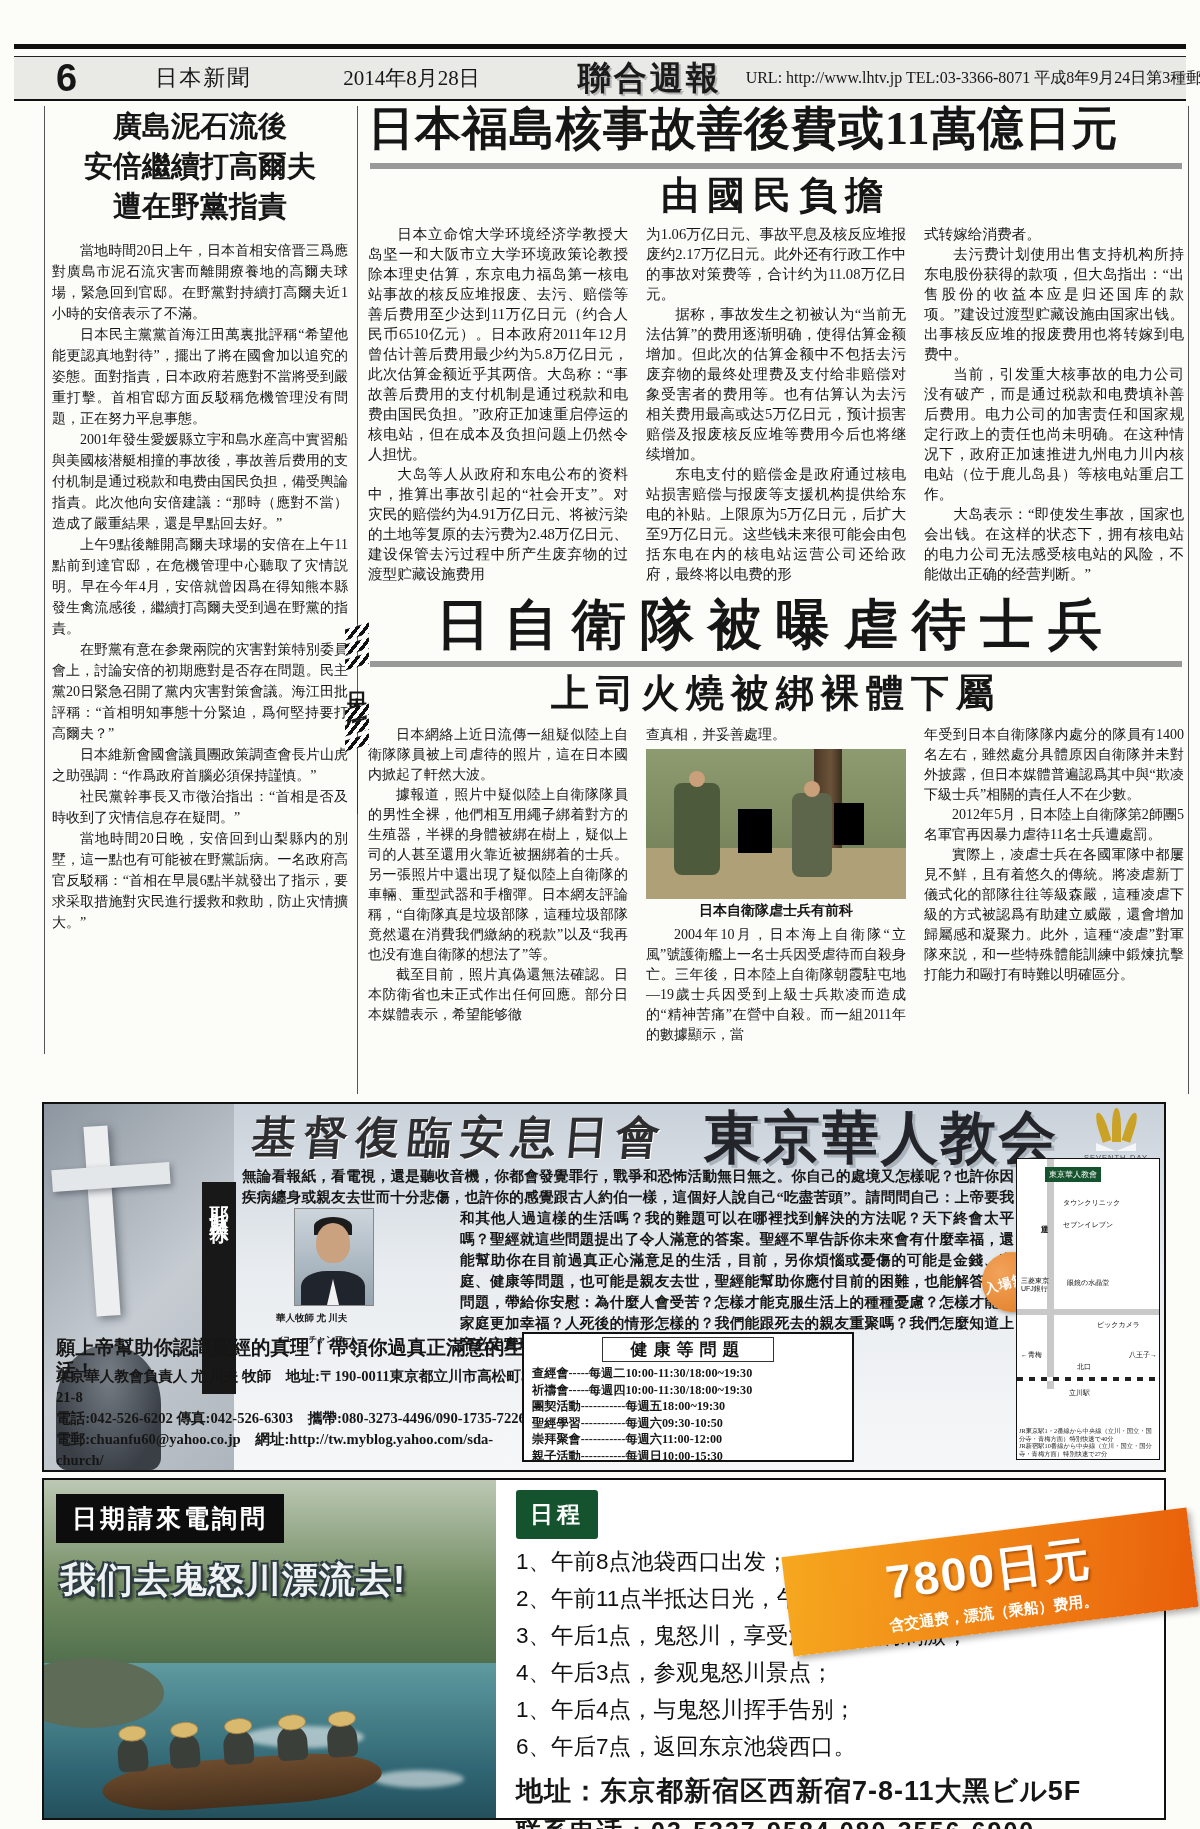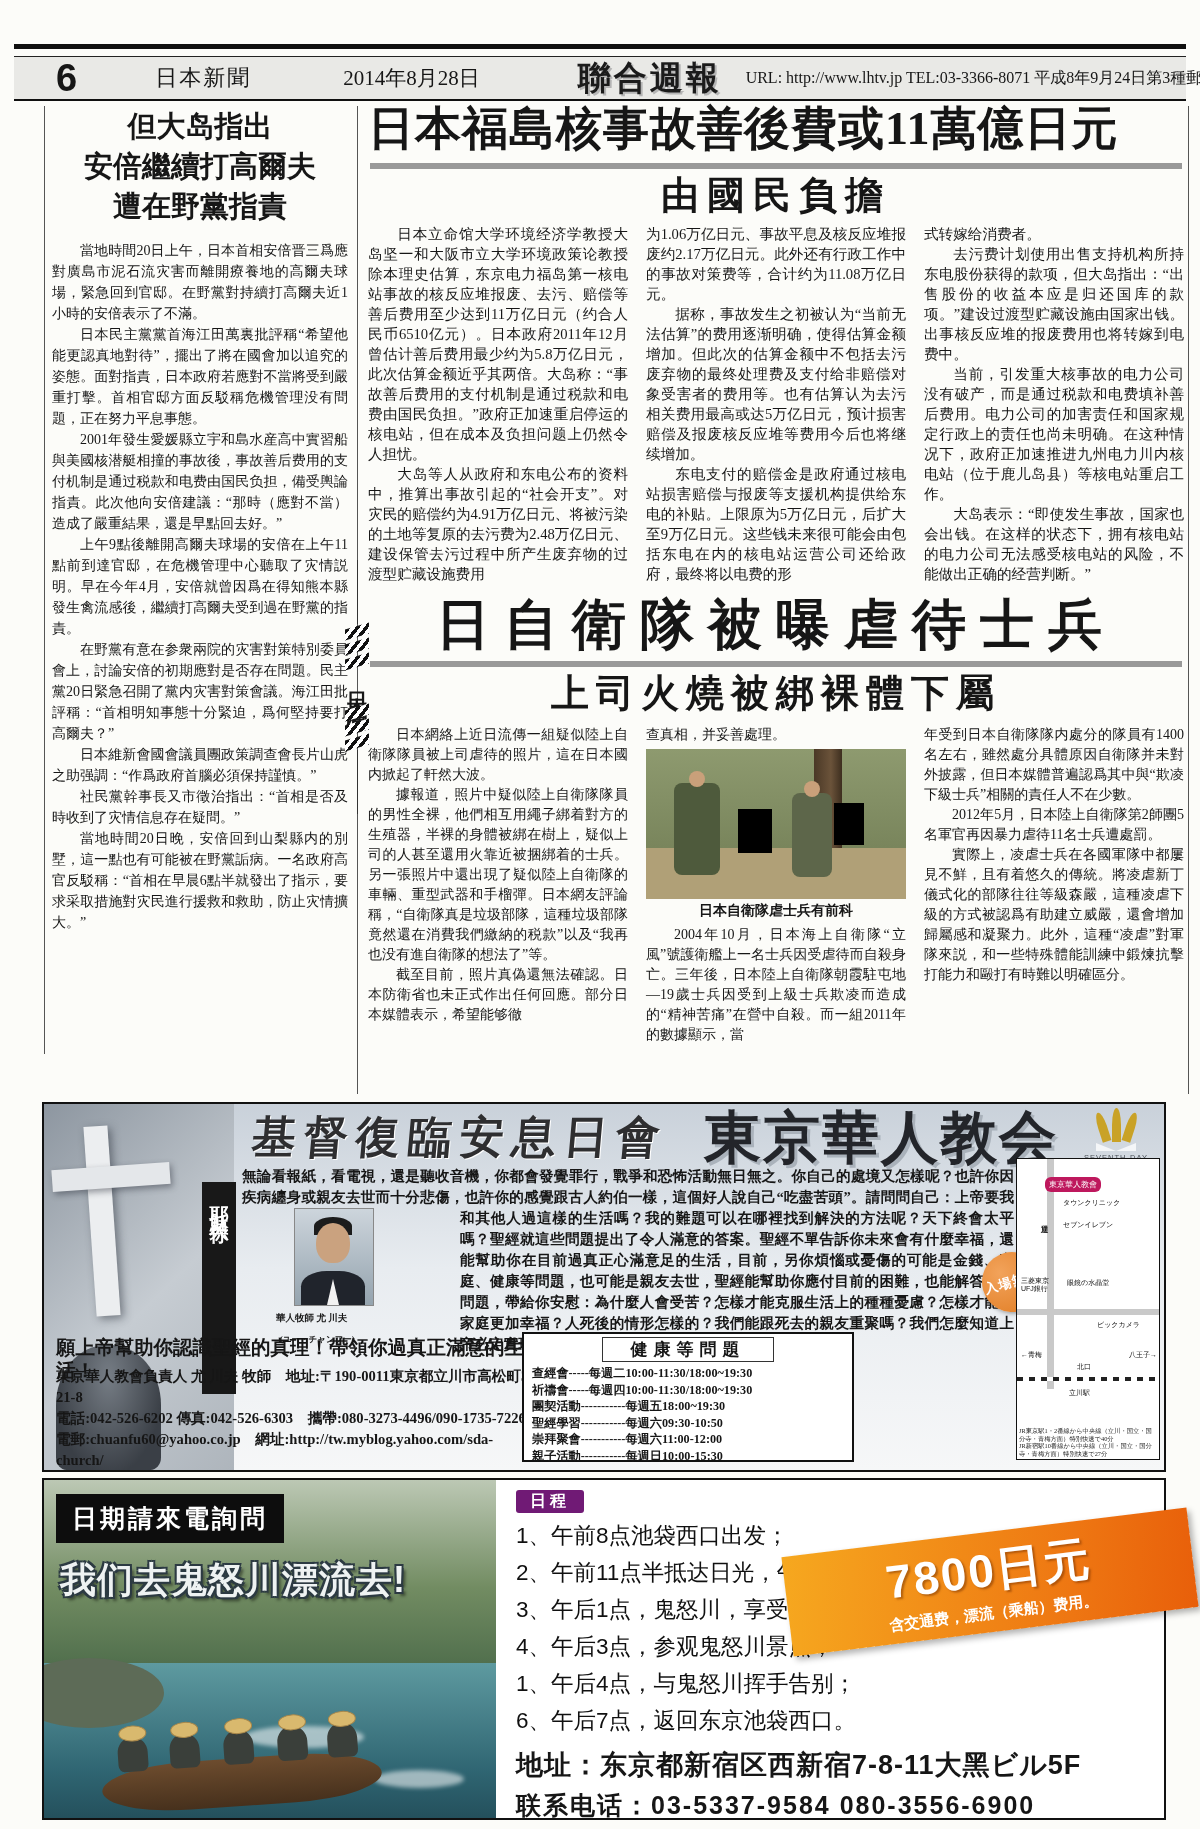--- a/index.html
+++ b/index.html
@@ -97,43 +97,43 @@
   .sched .row{font-size:12.2px;font-weight:bold;line-height:16.5px;white-space:nowrap;}
   .badge{position:absolute;left:938px;top:148px;width:60px;height:60px;border-radius:50%;
          background:radial-gradient(circle at 35% 30%,#f2a35b,#e07a1f);color:#fff;font-weight:900;
          font-size:13px;display:flex;align-items:center;justify-content:center;transform:rotate(-16deg);
          font-family:"Liberation Sans",sans-serif;letter-spacing:1px;box-shadow:1px 2px 4px rgba(0,0,0,.35);}
   .map{position:absolute;right:4px;top:54px;width:142px;height:300px;background:#fff;border:1px solid #111;overflow:hidden;}
   .map .road-v{position:absolute;left:30px;top:0;bottom:70px;width:7px;background:#c9c9c9;}
   .map .road-h{position:absolute;left:0;right:0;top:150px;height:6px;background:#c9c9c9;}
   .map .rail{position:absolute;left:0;right:0;bottom:78px;height:4px;background:repeating-linear-gradient(90deg,#222 0 6px,#fff 6px 12px);}
   .map .mlabel{position:absolute;font-family:"Liberation Sans",sans-serif;font-size:7px;line-height:8px;color:#111;}
-  .map .mchurch{position:absolute;left:28px;top:18px;background:#be185d;color:#fff;font-size:8px;
-                font-family:"Liberation Sans",sans-serif;padding:2px 4px;border-radius:6px;}
+  .map .mchurch{position:absolute;left:28px;top:8px;background:#14532d;color:#fff;font-size:8px;
+                font-family:"Liberation Sans",sans-serif;padding:2px 4px;}
   .map .mroad{position:absolute;left:22px;top:60px;writing-mode:vertical-rl;font-size:7.5px;font-family:"Liberation Sans",sans-serif;}
   .map .notes{position:absolute;left:2px;right:2px;bottom:2px;font-size:6.3px;line-height:7.5px;color:#222;}
   
   .raft{position:absolute;left:42px;top:1478px;width:1120px;height:338px;border:2px solid #111;background:#fff;overflow:visible;}
   .rphoto{position:absolute;left:0;top:0;bottom:0;width:452px;overflow:hidden;background:linear-gradient(#c4cfbc,#9db595);}
   .rforest{position:absolute;left:0;right:0;top:0;height:58%;background:linear-gradient(180deg,#bcc8b4 0%,#728c62 55%,#4c6b4a 100%);}
   .rriver{position:absolute;left:0;right:0;bottom:0;height:46%;background:linear-gradient(180deg,#5e9aa0,#2f6572 70%,#24505c);}
   .rrock{position:absolute;left:-30px;bottom:90px;width:150px;height:70px;border-radius:50%;background:#5d6b57;}
   .rboat{position:absolute;left:58px;bottom:12px;width:280px;height:48px;border-radius:50%/80%;
          background:linear-gradient(#6d4c2e,#46301c);transform:rotate(-4deg);}
   .rperson{position:absolute;bottom:42px;width:30px;height:34px;border-radius:45% 45% 20% 20%;background:#3a3f3a;}
   .rhat{position:absolute;top:-12px;left:2px;width:26px;height:14px;border-radius:50%;background:#d9b96e;border:1px solid #a8874a;}
   .rfoam{position:absolute;background:rgba(255,255,255,.55);border-radius:50%;filter:blur(2px);}
   .datebox{position:absolute;left:12px;top:14px;background:#0d0d0d;color:#fff;
            font-family:"Liberation Sans",sans-serif;font-weight:900;font-size:25px;letter-spacing:3px;padding:8px 16px;}
   .rtitle{position:absolute;left:16px;top:76px;font-family:"Liberation Sans",sans-serif;font-weight:900;
           font-size:36px;letter-spacing:1px;color:#eef2f2;
           text-shadow:-2px -2px 0 #2c3a42,2px -2px 0 #2c3a42,-2px 2px 0 #2c3a42,2px 2px 0 #2c3a42,4px 4px 3px rgba(0,0,0,.45);}
   .rright{position:absolute;left:472px;top:10px;right:14px;font-family:"Liberation Sans",sans-serif;}
-  .rchip{display:inline-block;background:#701a75;color:#fff;font-weight:bold;font-size:16px;
-         letter-spacing:4px;padding:1px 14px;border-radius:3px;margin-bottom:4px;}
+  .rchip{display:inline-block;background:#14532d;color:#fff;font-weight:bold;font-size:23px;
+         letter-spacing:4px;padding:9px 14px;border-radius:3px;margin-bottom:4px;}
   .ritem{font-size:22.5px;line-height:37px;color:#101010;}
   .raddr{font-size:27px;font-weight:900;margin-top:8px;letter-spacing:1px;}
   .rphone{font-size:25px;font-weight:bold;margin-top:6px;letter-spacing:2px;}
   .pricebanner{position:absolute;left:742px;top:52px;width:408px;height:100px;transform:rotate(-7deg);
                background:linear-gradient(100deg,#f6a81f,#ee7612 70%,#e85f0a);box-shadow:3px 4px 6px rgba(0,0,0,.3);
                color:#fff;text-align:center;font-family:"Liberation Sans",sans-serif;}
   .pricebanner .big{font-size:46px;font-weight:900;letter-spacing:2px;margin-top:8px;text-shadow:2px 2px 2px rgba(120,50,0,.5);}
   .pricebanner .note{font-size:15px;font-weight:bold;margin-top:2px;}
 </style>
 </head>
@@ -149,21 +149,21 @@
     <span class="mast">聯合週報</span>
     <span class="info">URL: http://www.lhtv.jp TEL:03-3366-8071 平成8年9月24日第3種郵便物認可</span>
   </header>
 
   <div class="vline" style="left:44px;top:106px;height:948px;"></div>
   <div class="vline" style="left:357px;top:106px;height:988px;"></div>
   <div class="vline" style="left:1188px;top:106px;height:988px;"></div>
 
   <article class="a1">
     <h2 class="ttl">
-      <span>但大岛指出</span><br>
+      <span>廣島泥石流後</span><br>
       <span>安倍繼續打高爾夫</span><br>
       <span>遭在野黨指責</span>
     </h2>
     <p>當地時間20日上午，日本首相安倍晋三爲應對廣島市泥石流灾害而離開療養地的高爾夫球場，緊急回到官邸。在野黨對持續打高爾夫近1小時的安倍表示了不滿。</p>
     <p>日本民主黨黨首海江田萬裏批評稱“希望他能更認真地對待”，擺出了將在國會加以追究的姿態。面對指責，日本政府若應對不當將受到嚴重打擊。首相官邸方面反駁稱危機管理没有問題，正在努力平息事態。</p>
     <p>2001年發生愛媛縣立宇和島水産高中實習船與美國核潜艇相撞的事故後，事故善后费用的支付机制是通过税款和电费由国民负担，備受輿論指責。此次他向安倍建議：“那時（應對不當）造成了嚴重結果，還是早點回去好。”</p>
     <p>上午9點後離開高爾夫球場的安倍在上午11點前到達官邸，在危機管理中心聽取了灾情説明。早在今年4月，安倍就曾因爲在得知熊本縣發生禽流感後，繼續打高爾夫受到過在野黨的指責。</p>
     <p>在野黨有意在参衆兩院的灾害對策特別委員會上，討論安倍的初期應對是否存在問題。民主黨20日緊急召開了黨内灾害對策會議。海江田批評稱：“首相明知事態十分緊迫，爲何堅持要打高爾夫？”</p>
     <p>日本維新會國會議員團政策調查會長片山虎之助强調：“作爲政府首腦必須保持謹慎。”</p>
     <p>社民黨幹事長又市徵治指出：“首相是否及時收到了灾情信息存在疑問。”</p>

